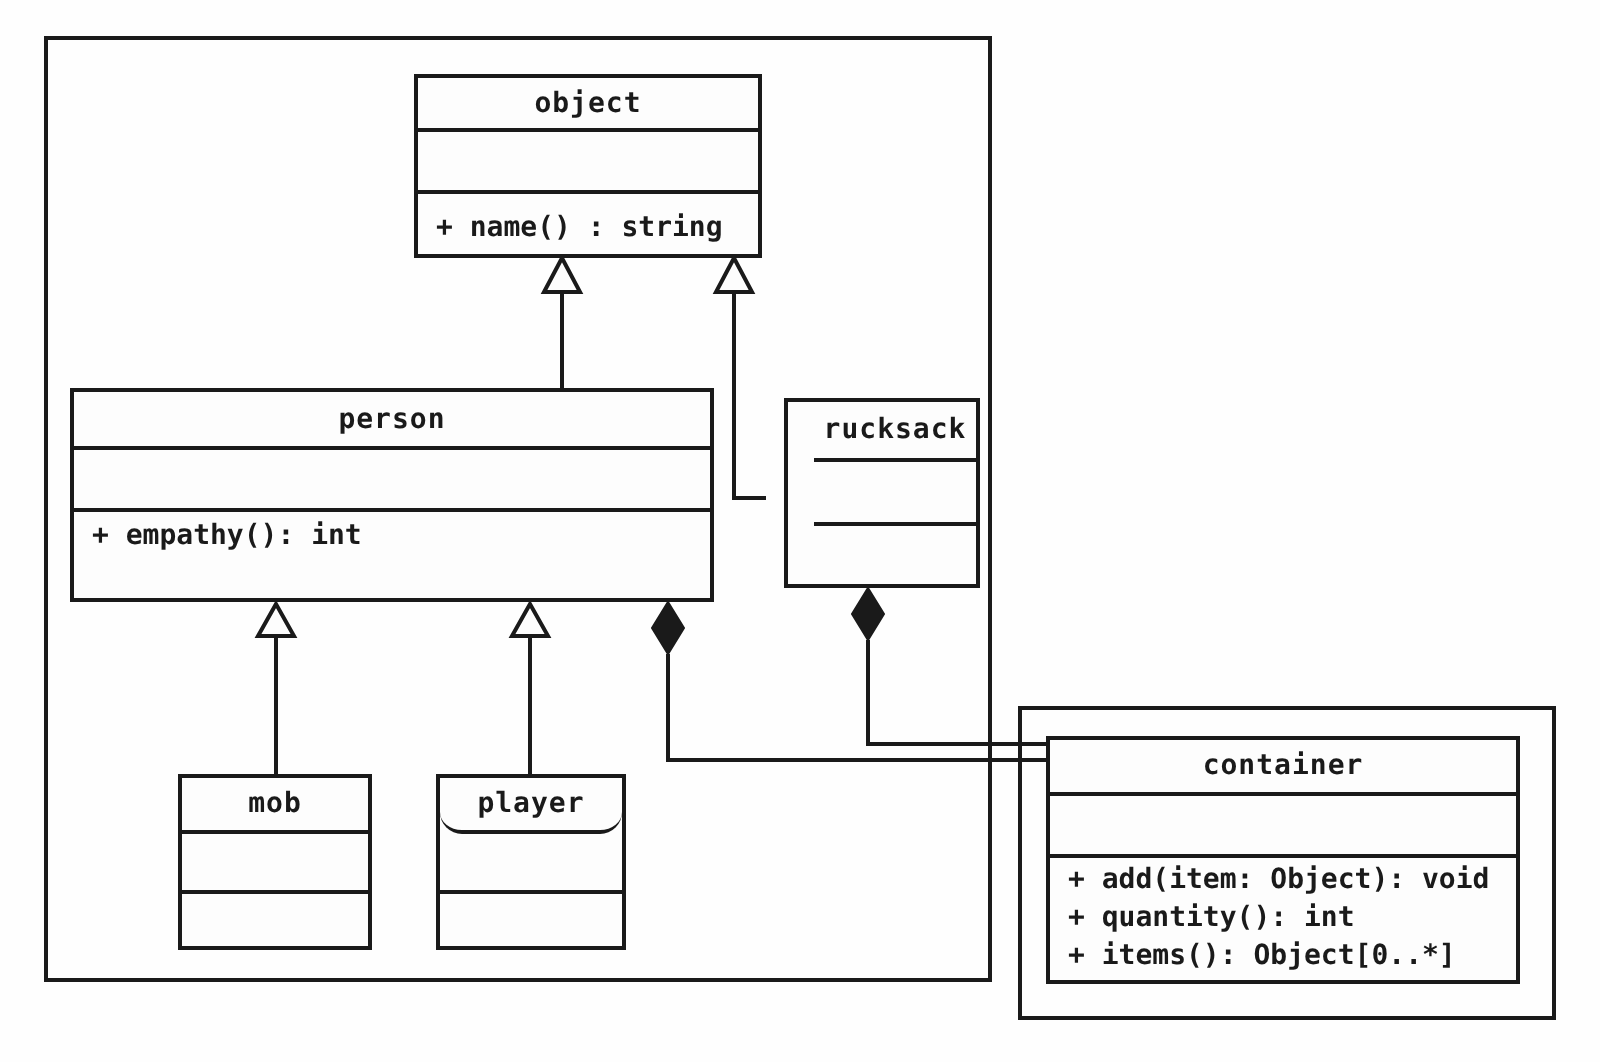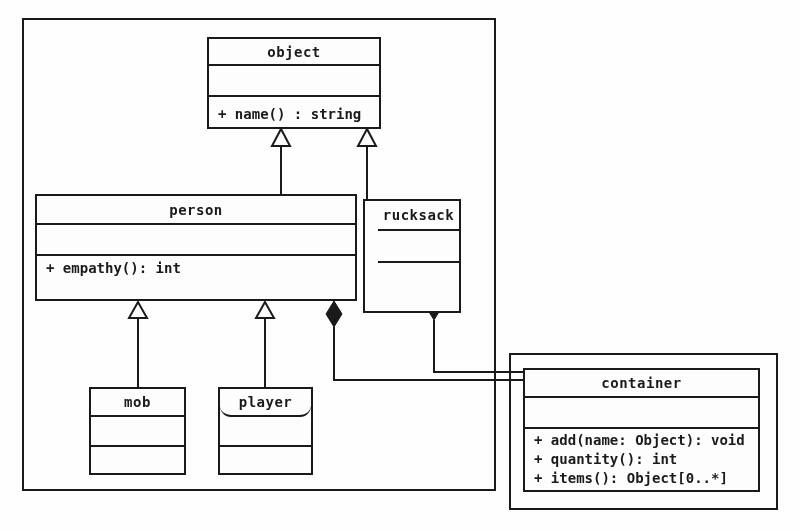--- a/index.html
+++ b/index.html
@@ -99,21 +99,21 @@
   </div>
 
   <div class="uml-class" style="left:35px; top:194px; width:322px; height:107px;">
     <div class="uml-title" style="height:29px;">person</div>
     <div class="uml-attrs" style="height:31px;"></div>
     <div class="uml-methods">
       <div class="m">+ empathy(): int</div>
     </div>
   </div>
 
-  <div class="uml-class" style="left:363px; top:199px; width:98px; height:114px;padding-left:13px;">
+  <div class="uml-class" style="left:392px; top:199px; width:98px; height:95px;padding-left:13px;">
     <div class="uml-title" style="height:30px;">rucksack</div>
     <div class="uml-attrs" style="height:32px;"></div>
     <div class="uml-methods"></div>
   </div>
 
   <div class="uml-class" style="left:89px; top:387px; width:97px; height:88px;">
     <div class="uml-title" style="height:28px;">mob</div>
     <div class="uml-attrs" style="height:30px;"></div>
     <div class="uml-methods"></div>
   </div>
@@ -121,19 +121,19 @@
   <div class="uml-class" style="left:218px; top:387px; width:95px; height:88px;">
     <div class="uml-title" style="height:28px;border-radius:11px;">player</div>
     <div class="uml-attrs" style="height:30px;"></div>
     <div class="uml-methods"></div>
   </div>
 
   <div class="uml-class" style="left:523px; top:368px; width:237px; height:124px;">
     <div class="uml-title" style="height:28px;">container</div>
     <div class="uml-attrs" style="height:31px;"></div>
     <div class="uml-methods triple">
-      <div class="m">+ add(name: Object): void</div>
+      <div class="m">+ add(item: Object): void</div>
       <div class="m">+ quantity(): int</div>
       <div class="m">+ items(): Object[0..*]</div>
     </div>
   </div>
 
 </div>
 
 </body></html>

